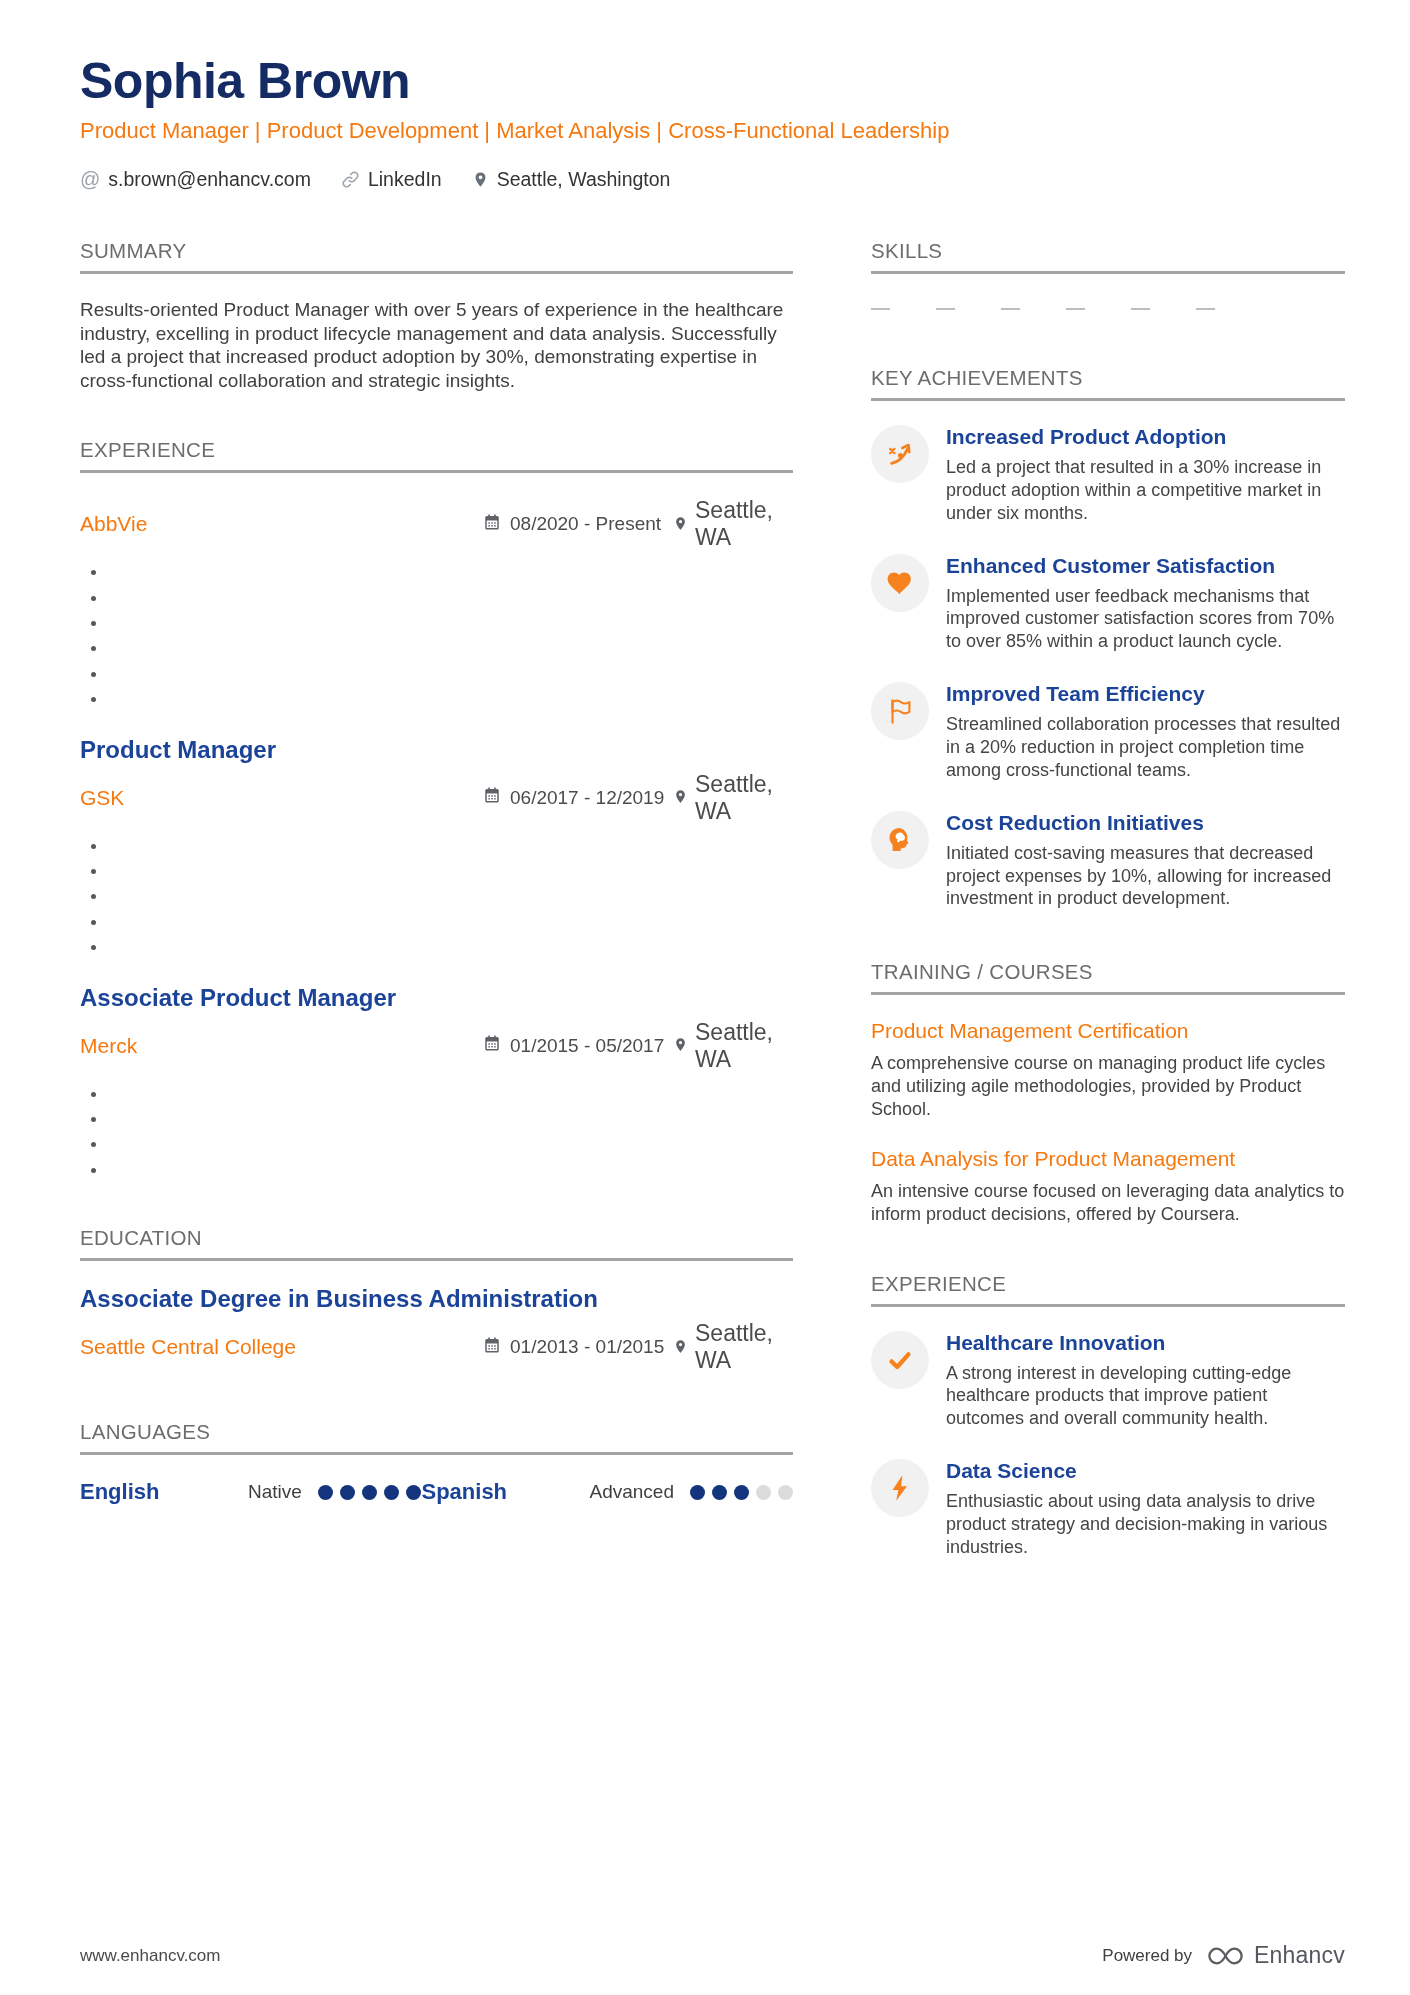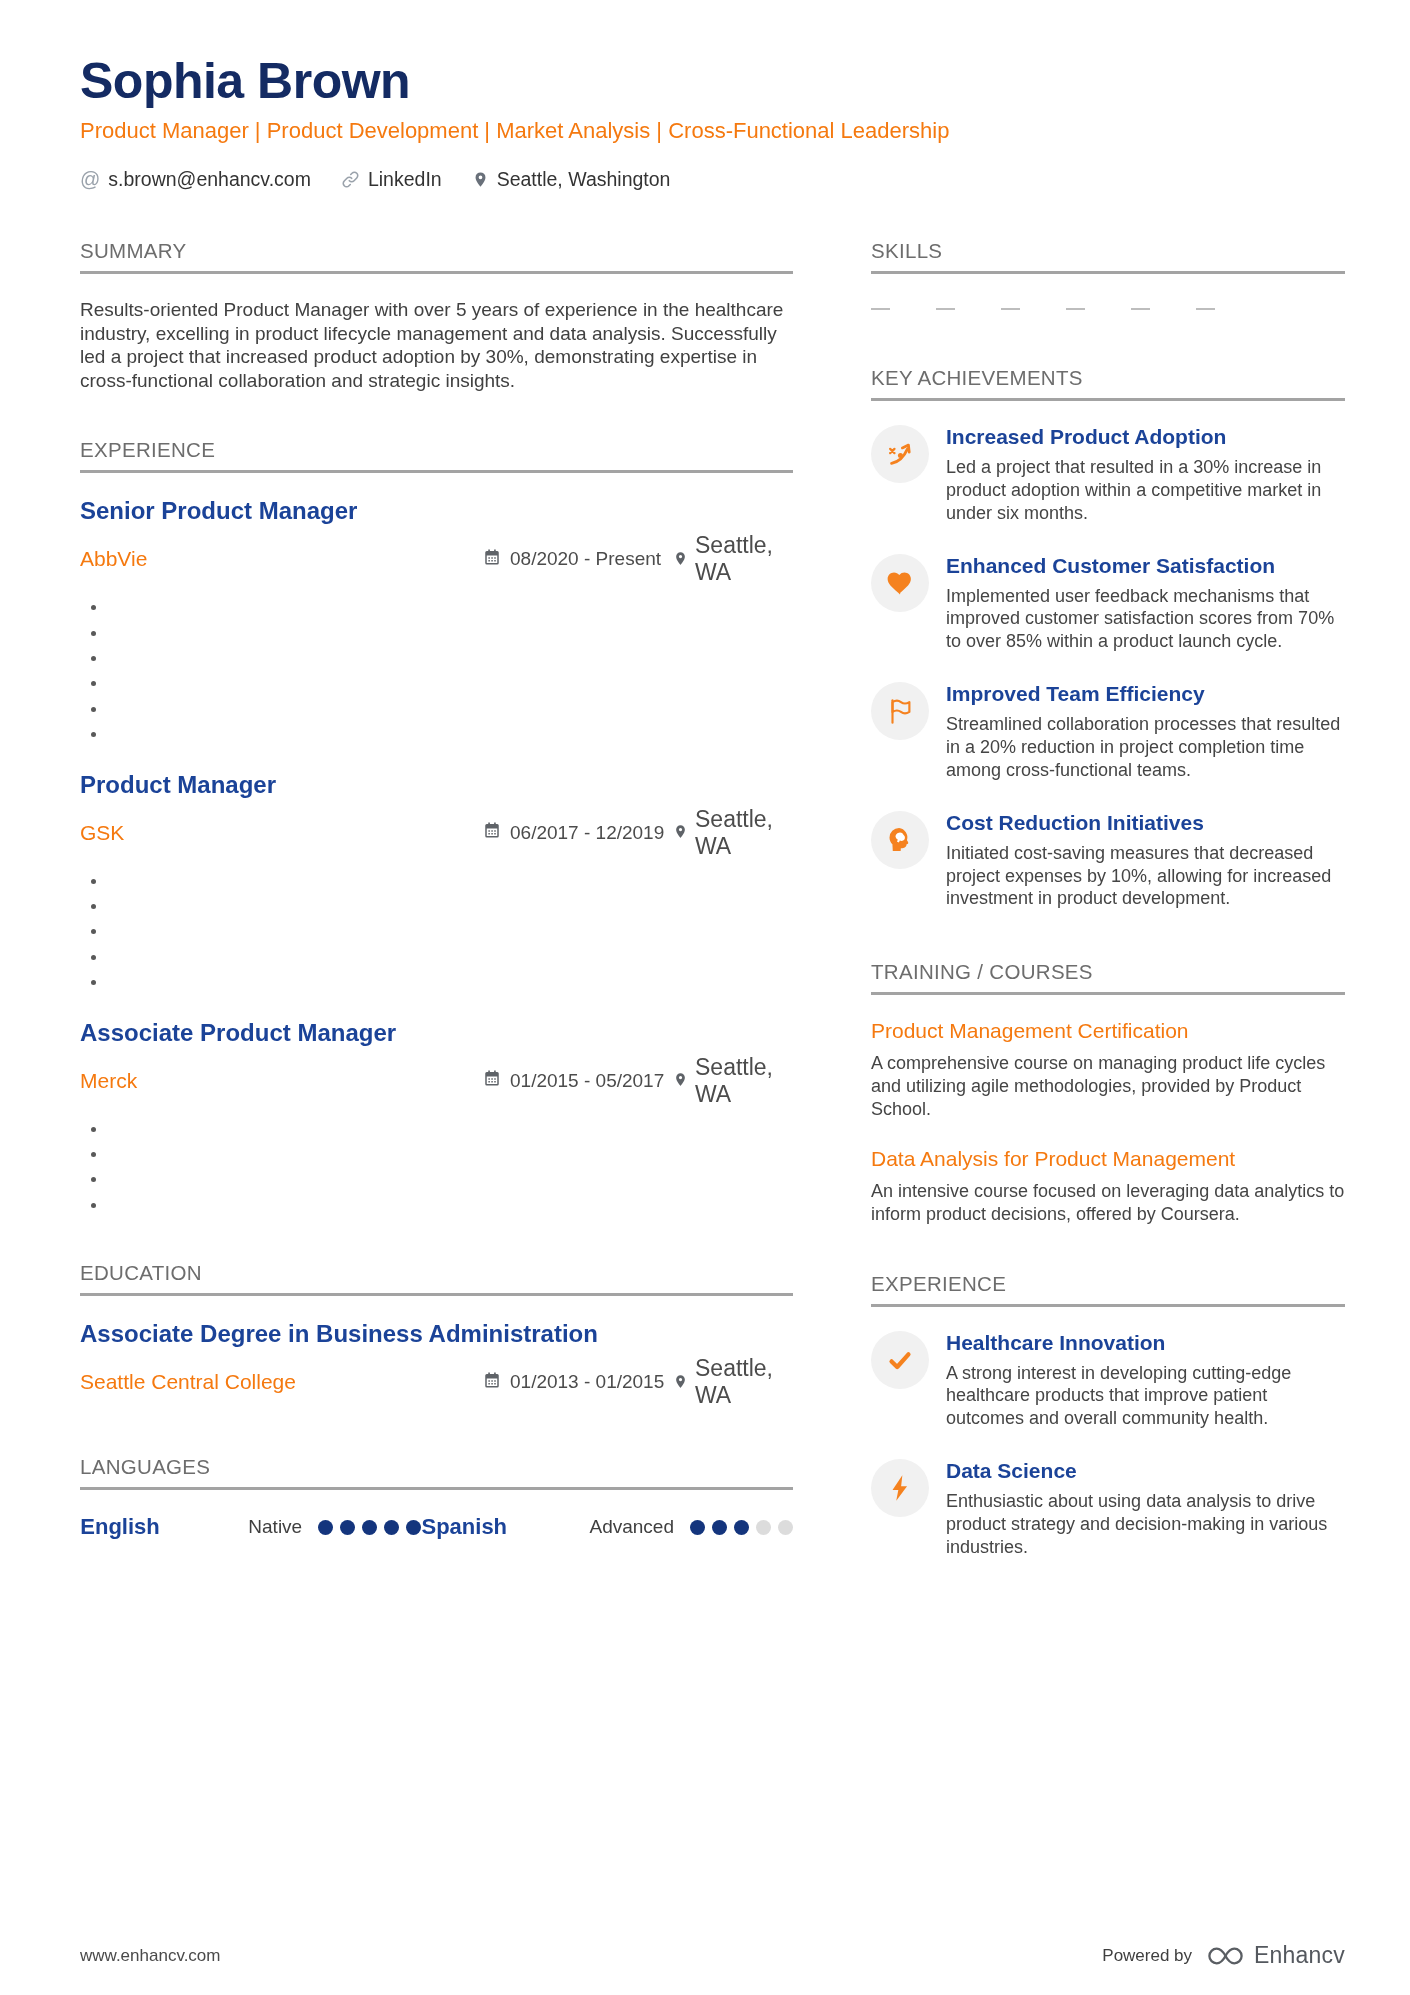--- a/index.html
+++ b/index.html
@@ -33,21 +33,21 @@
   .job-title, .degree-title { font-size:24px; font-weight:600; color:#1b4398; margin-bottom:7px; }
   .job-meta { display:flex; align-items:center; margin-bottom:9px; }
   .company { flex:1; font-size:21px; color:#f5790f; }
   .m-date { width:190px; display:inline-flex; align-items:center; gap:9px; font-size:19px; color:#4c4c4c; flex:none; }
   .m-loc  { width:120px; display:inline-flex; align-items:center; gap:7px; font-size:23px; color:#4c4c4c; flex:none; }
   .job ul { margin:0; padding-left:27px; list-style:disc; }
   .job li { font-size:19px; line-height:1.18; color:#414141; margin-bottom:3px; }
   .job li::marker { color:#595959; font-size:0.8em; }
   
   .lang-row { display:flex; }
-  .lang { display:flex; align-items:center; width:380px;justify-content:center; }
+  .lang { display:flex; align-items:center; width:380px; }
   .lang-name { width:168px; font-size:22px; font-weight:600; color:#1b4398; }
   .lang-level { font-size:19px; color:#3f3f3f; margin-right:16px; }
   .dots { display:inline-flex; gap:7px; align-items:center; }
   .dot { width:15px; height:15px; border-radius:50%; background:#dcdcdc; display:inline-block; }
   .dot.filled { background:#14357d; }
   
   .skill-list { display:flex; flex-wrap:wrap; column-gap:46px; row-gap:24px; }
   .skill { white-space:nowrap; font-size:20px; color:#1b4398; padding:0 16px 10px 3px; border-bottom:2px solid #bdbdbd; }
   .ach { display:flex; gap:17px; margin-bottom:29px; }
   .ach-circle { width:58px; height:58px; border-radius:50%; background:#f1f1f1; flex:none;
@@ -107,21 +107,20 @@
       <section class="sec">
         <h2>SUMMARY</h2>
         <p class="summary-text">Results-oriented Product Manager with over 5 years of experience in the healthcare industry, excelling in product lifecycle management and data analysis. Successfully led a project that increased product adoption by 30%, demonstrating expertise in cross-functional collaboration and strategic insights.</p>
       </section>
 
       <section class="sec">
         <h2>EXPERIENCE</h2>
         <div>
 
             <div class="job">
-              <div class="job-title">Senior Product Manager</div>
               <div class="job-meta">
                 <span class="company">AbbVie</span>
                 <span class="m-date">
                   <span>
                     <svg width="18" height="18" viewBox="0 0 24 24">
                       <path fill="#5f6368" d="M7 2v2H5a2 2 0 0 0-2 2v14a2 2 0 0 0 2 2h14a2 2 0 0 0 2-2V6a2 2 0 0 0-2-2h-2V2h-2.2v2H9.2V2H7zm-2 8h14v10H5V10zm2.2 2.2v2h2v-2h-2zm3.9 0v2h2v-2h-2zm3.9 0v2h2v-2h-2zm-7.8 3.8v2h2v-2h-2zm3.9 0v2h2v-2h-2zm3.9 0v2h2v-2h-2z"></path>
                     </svg>
                   </span>
                   <span>08/2020 - Present</span>
                 </span>

